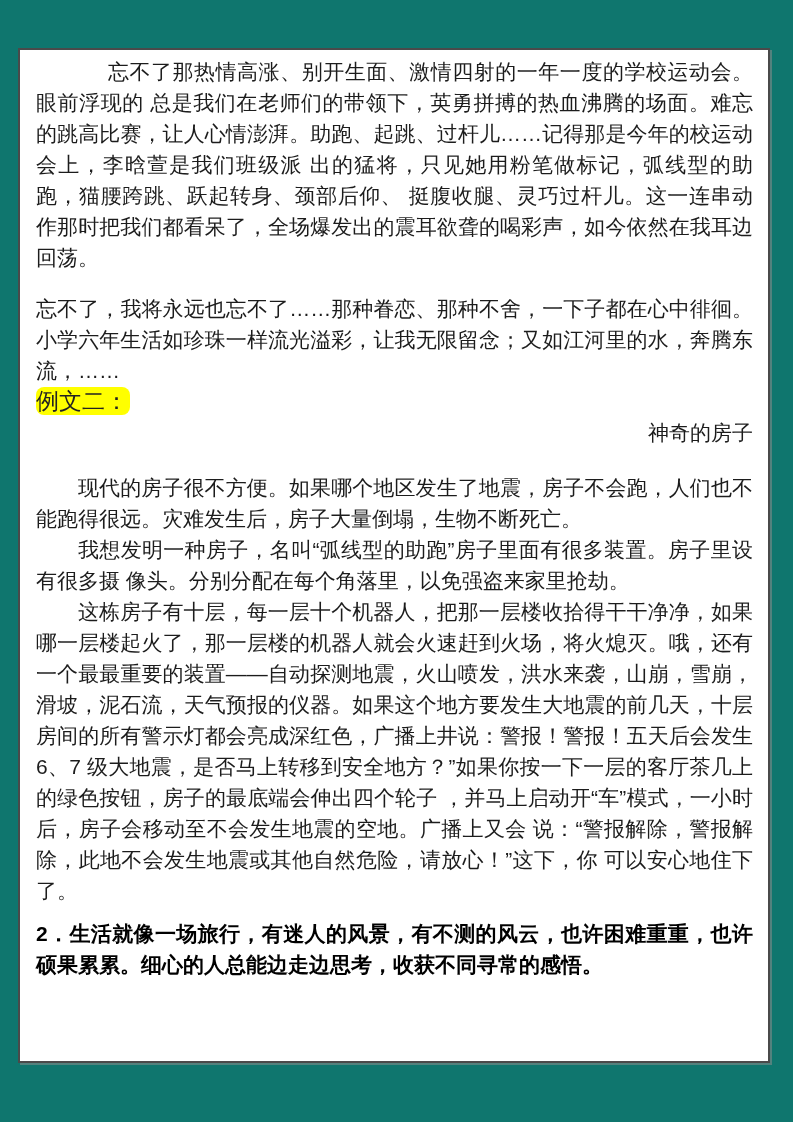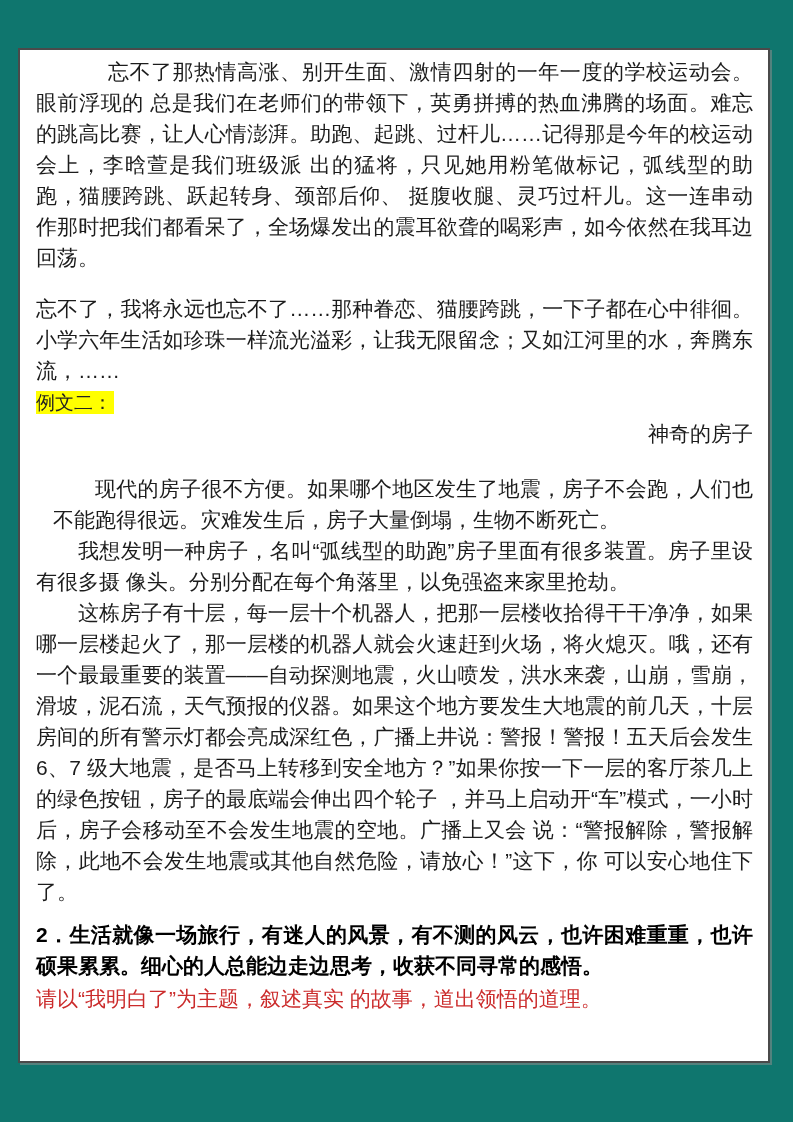--- a/index.html
+++ b/index.html
@@ -32,61 +32,61 @@
   .para {
     margin: 0;
     font-size: 21px;
     line-height: 31px;
     color: #1c1c1c;
     text-align: justify;
   }
   .indent-lg { text-indent: 72px; }
   .indent    { text-indent: 42px; }
   .gap-md    { margin-top: 20px; }
-  .gap-lg    { margin-top: 24px; margin-left: 17px; }
+  .gap-lg    { margin-top: 24px; }
   .gap-sm    { margin-top: 12px; }
   .gap-xs    { margin-top: 2px; }
   .hl-line { margin: 0; line-height: 31px; }
   .hl {
     display: inline;
     background: #ffff00;
-    font-size: 19px;
+    font-size: 23px;
     line-height: 31px;
     color: #222222;
     padding: 1px 2px 1px 0;
+    border-radius: 8px;
   }
   .title-center {
     text-align: right;
     text-indent: 0;
   }
   .bold-prompt {
     font-weight: bold;
     color: #000000;
   }
   .red-line  { color: #cb2b2b; }
 </style>
 </head>
 <body>
 
 <div class="page">
   <div class="frame">
 
     <p class="para indent-lg">忘不了那热情高涨、别开生面、激情四射的一年一度的学校运动会。眼前浮现的 总是我们在老师们的带领下，英勇拼搏的热血沸腾的场面。难忘的跳高比赛，让人心情澎湃。助跑、起跳、过杆儿……记得那是今年的校运动会上，李晗萱是我们班级派 出的猛将，只见她用粉笔做标记，弧线型的助跑，猫腰跨跳、跃起转身、颈部后仰、 挺腹收腿、灵巧过杆儿。这一连串动作那时把我们都看呆了，全场爆发出的震耳欲聋的喝彩声，如今依然在我耳边回荡。</p>
 
-    <p class="para gap-md">忘不了，我将永远也忘不了……那种眷恋、猫腰跨跳，一下子都在心中徘徊。小学六年生活如珍珠一样流光溢彩，让我无限留念；又如江河里的水，奔腾东流，……</p>
+    <p class="para gap-md">忘不了，我将永远也忘不了……那种眷恋、那种不舍，一下子都在心中徘徊。小学六年生活如珍珠一样流光溢彩，让我无限留念；又如江河里的水，奔腾东流，……</p>
 
     <p class="para hl-line"><span class="hl">例文二：</span></p>
 
     <p class="para title-center">神奇的房子</p>
 
     <p class="para indent gap-lg">现代的房子很不方便。如果哪个地区发生了地震，房子不会跑，人们也不能跑得很远。灾难发生后，房子大量倒塌，生物不断死亡。</p>
 
     <p class="para indent">我想发明一种房子，名叫“弧线型的助跑”房子里面有很多装置。房子里设有很多摄 像头。分别分配在每个角落里，以免强盗来家里抢劫。</p>
 
     <p class="para indent">这栋房子有十层，每一层十个机器人，把那一层楼收拾得干干净净，如果哪一层楼起火了，那一层楼的机器人就会火速赶到火场，将火熄灭。哦，还有一个最最重要的装置——自动探测地震，火山喷发，洪水来袭，山崩，雪崩，滑坡，泥石流，天气预报的仪器。如果这个地方要发生大地震的前几天，十层房间的所有警示灯都会亮成深红色，广播上井说：警报！警报！五天后会发生6、7 级大地震，是否马上转移到安全地方？”如果你按一下一层的客厅茶几上的绿色按钮，房子的最底端会伸出四个轮子 ，并马上启动开“车”模式，一小时后，房子会移动至不会发生地震的空地。广播上又会 说：“警报解除，警报解除，此地不会发生地震或其他自然危险，请放心！”这下，你 可以安心地住下了。</p>
 
 
     <p class="para bold-prompt gap-sm">2．生活就像一场旅行，有迷人的风景，有不测的风云，也许困难重重，也许硕果累累。细心的人总能边走边思考，收获不同寻常的感悟。</p>
 
-    <p class="para red-line gap-xs">请以“我明白了”为主题，叙述真实 的故事，道出领悟的道理。</p>
 
   </div>
 </div>
 
 </body></html>

